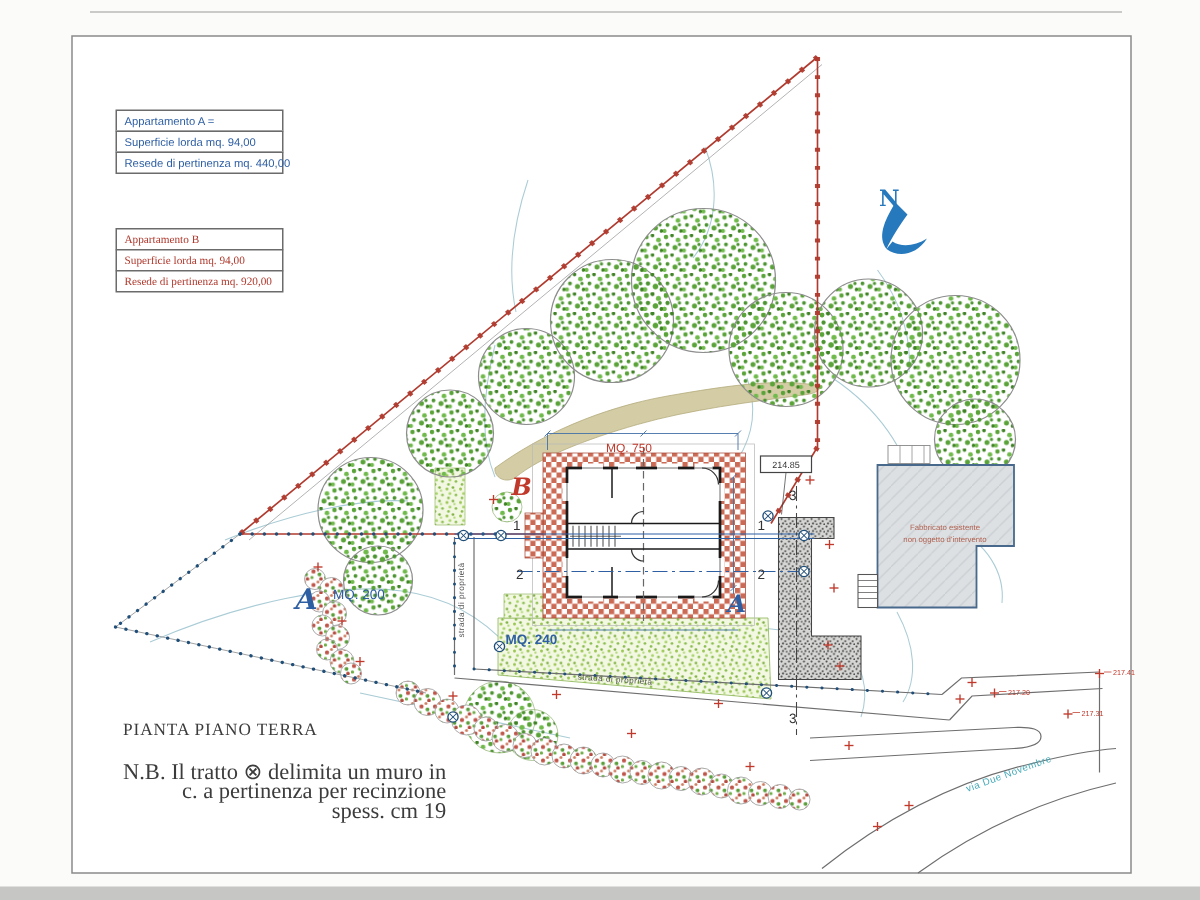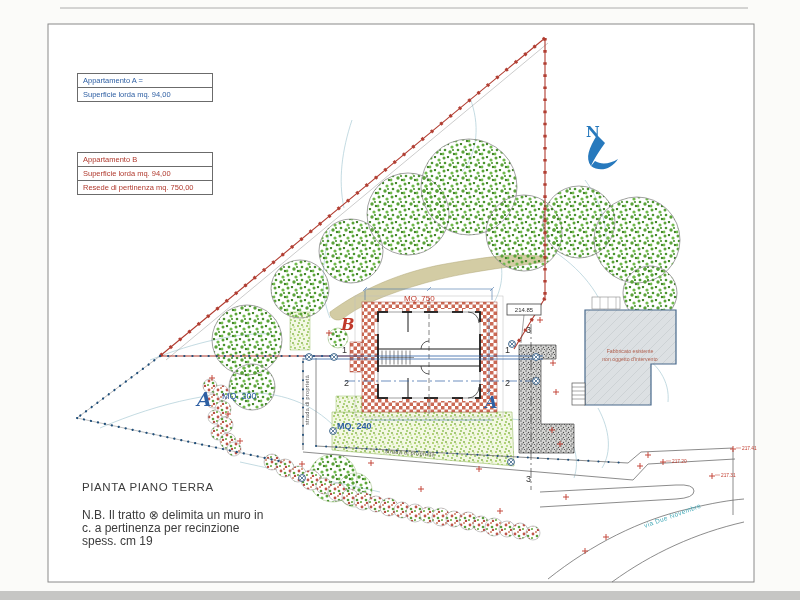--- a/index.html
+++ b/index.html
@@ -1,28 +1,28 @@
 <!DOCTYPE html>
 <html><head>
 <meta charset="utf-8">
 <style>
   html,body{margin:0;padding:0;background:#f2f2f0;}
   .stage{position:relative;width:800px;height:600px;background:#fbfbf9;overflow:hidden;
          font-family:"Liberation Sans",sans-serif;}
   .stage svg{position:absolute;left:0;top:0;}
   
-  .legend{position:absolute;width:136px;}
+  .legend{position:absolute;width:112px;}
   .legend .lg-row{border:1px solid #6b6b6b;background:#fff;padding:2px 5px 1px 5px;
                   font-size:7.5px;line-height:10px;margin-top:-1px;white-space:nowrap;}
   .legend-a .lg-row{color:#2e5fa3;}
   .legend-b .lg-row{color:#b03a2e;}
   
-  .titleblock{position:absolute;left:82px;top:481px;color:#3c3c3c;}
+  .titleblock{position:absolute;left:82px;top:481px;color:#3c3c3c;font-family:Liberation Serif, serif;}
   .titleblock .main-title{font-size:11.5px;letter-spacing:.6px;color:#3c3c3c;}
-  .titleblock .note{margin-top:16px;font-size:12px;line-height:13px;color:#3c3c3c;}
+  .titleblock .note{margin-top:16px;font-size:15px;line-height:13px;color:#3c3c3c;text-align:right;}
   
   .tree{fill:url(#pat-foliage);stroke:#8d8d8d;stroke-width:.8;}
   .bush{fill:url(#pat-foliage);stroke:#7da65a;stroke-width:.4;}
   .shrub{fill:url(#pat-shrub);stroke:#9b9b9b;stroke-width:.55;}
   .mk{stroke:#c0392b;stroke-width:.9;}
   .mk2{stroke:#c0392b;stroke-width:.5;}
   .mklbl{font:4.8px "Liberation Sans",sans-serif;fill:#c0392b;}
   .wsym{fill:#fff;stroke:#1f4e79;stroke-width:.9;}
   .wsymx{stroke:#1f4e79;stroke-width:.7;}
   .contour{fill:none;stroke:#aaccd6;stroke-width:.7;}
@@ -454,25 +454,26 @@
     <text x="526" y="482" font-size="9" fill="#333">3</text>
     <text x="309" y="425" font-size="5.5" fill="#555" letter-spacing=".3" transform="rotate(-90 309 425)">strada di proprietà</text>
     <text x="385" y="453" font-size="5.5" fill="#555" letter-spacing=".3" transform="rotate(4 385 453)">strada di proprietà</text>
     <text x="645" y="528" font-size="6.5" fill="#44aab8" letter-spacing=".4" transform="rotate(-20 645 528)">via Due Novembre</text>
   </g>
 </svg>
 
 <div class="legend legend-a" style="left:77px;top:74px;">
   <div class="lg-row">Appartamento  A =</div>
   <div class="lg-row">Superficie lorda  mq. 94,00</div>
+  <div class="lg-row">Resede di pertinenza  mq. 440,00</div>
 </div>
-<div class="legend legend-b" style="left:77px;top:153px;">
+<div class="legend legend-b" style="left:77px;top:153px;font-family:Liberation Serif, serif;">
   <div class="lg-row">Appartamento  B</div>
   <div class="lg-row">Superficie lorda  mq. 94,00</div>
-  <div class="lg-row">Resede di pertinenza  mq. 750,00</div>
+  <div class="lg-row">Resede di pertinenza  mq. 920,00</div>
 </div>
 
 <div class="titleblock">
   <div class="main-title">PIANTA PIANO TERRA</div>
   <div class="note">
     <div>N.B.  Il tratto ⊗ delimita un muro in</div>
     <div>c. a  pertinenza per recinzione</div>
     <div>spess. cm 19</div>
   </div>
 </div>

